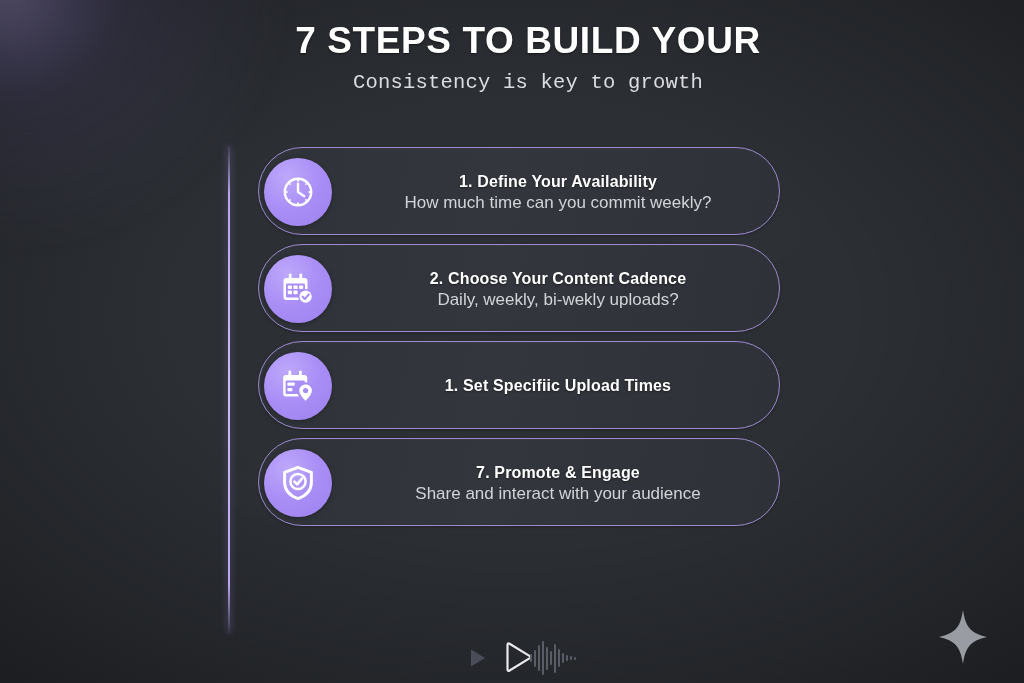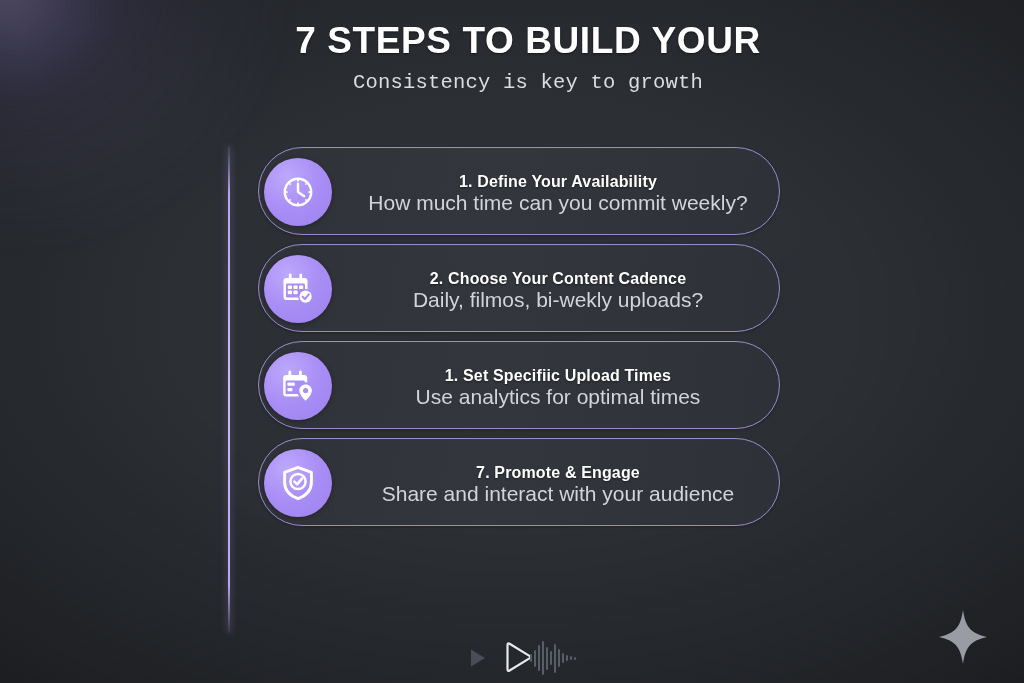--- a/index.html
+++ b/index.html
@@ -104,21 +104,21 @@
     font-size:16px;
     font-weight:bold;
     letter-spacing:0.15px;
     line-height:23px;
     white-space:nowrap;
     text-shadow:0 1px 2px rgba(0,0,0,0.45);
   }
   .step-desc {
     margin-top:0;
     color:#d2d4d9;
-    font-size:21px;
+    font-size:17px;
     font-weight:400;
     line-height:20px;
     white-space:nowrap;
   }
 
   
   #player { position:absolute; left:455px; top:638px; width:140px; height:40px; }
   #play-ghost { position:absolute; left:12px; top:9px; }
   #play-main  { position:absolute; left:47px; top:2px; }
   #waveform   { position:absolute; left:75px; top:0px; height:40px; display:flex; align-items:center; gap:2px; }
@@ -181,42 +181,41 @@
           <rect x="16.4" y="22.6" width="4.2" height="3.6" rx="0.7" fill="#ffffff"></rect>
           <rect x="11.8" y="5.6" width="2.8" height="6.4" rx="1.4" fill="#ffffff"></rect>
           <rect x="22.4" y="5.6" width="2.8" height="6.4" rx="1.4" fill="#ffffff"></rect>
           <circle cx="28.6" cy="28.6" r="7.6" fill="#a98ef6"></circle>
           <circle cx="28.6" cy="28.6" r="6.1" fill="#ffffff"></circle>
           <path d="M25.6 28.7 L27.9 31.0 L31.8 26.3" fill="none" stroke="#a98ef6" stroke-width="2.1" stroke-linecap="round" stroke-linejoin="round"></path>
         </svg>
       </div>
       <div class="step-text">
         <div class="step-title">2. Choose Your Content Cadence</div>
-        <div class="step-desc">Daily, filmos, bi-wekly uploads?</div>
+        <div class="step-desc">Daily, weekly, bi-wekly uploads?</div>
       </div>
     </div>
 
 
     <div class="step-card">
       <div class="icon-badge">
         <svg width="42" height="42" viewBox="0 0 42 42">
           <rect x="6.2" y="10" width="24" height="21.5" rx="3" fill="#ffffff"></rect>
           <rect x="8.6" y="15.5" width="19.2" height="13.6" rx="1.2" fill="#a98ef6"></rect>
           <rect x="10.4" y="17.6" width="7.4" height="3.2" rx="0.7" fill="#ffffff"></rect>
           <rect x="10.4" y="23.0" width="5.0" height="3.2" rx="0.7" fill="#ffffff"></rect>
           <rect x="11.4" y="5.6" width="2.8" height="6.4" rx="1.4" fill="#ffffff"></rect>
           <rect x="22.0" y="5.6" width="2.8" height="6.4" rx="1.4" fill="#ffffff"></rect>
           <path d="M28.6 18.4 c-4.1 0-7.4 3.2-7.4 7.1 0 5.3 7.4 11.9 7.4 11.9 s7.4-6.6 7.4-11.9 c0-3.9-3.3-7.1-7.4-7.1 z" fill="#a98ef6" stroke="#a98ef6" stroke-width="2.4" stroke-linejoin="round"></path>
           <path d="M28.6 19.6 c-3.5 0-6.3 2.7-6.3 6.0 0 4.5 6.3 10.2 6.3 10.2 s6.3-5.7 6.3-10.2 c0-3.3-2.8-6.0-6.3-6.0 z" fill="#ffffff"></path>
           <circle cx="28.6" cy="25.5" r="2.6" fill="#a98ef6"></circle>
         </svg>
       </div>
       <div class="step-text">
         <div class="step-title">1. Set Specifiic Upload Times</div>
-        <div class="step-desc">Use analytics for optimal times</div>
       </div>
     </div>
 
     <div class="step-card">
       <div class="icon-badge">
         <svg width="42" height="42" viewBox="0 0 42 42">
           <path d="M21 5.4 L34.4 10.4 L34.4 20.2 c0 8.0-5.7 13.6-13.4 16.4 c-7.7-2.8-13.4-8.4-13.4-16.4 L7.6 10.4 Z" fill="none" stroke="#ffffff" stroke-width="2.9" stroke-linejoin="round"></path>
           <circle cx="21" cy="19.5" r="7.6" fill="none" stroke="#ffffff" stroke-width="2.5"></circle>
           <path d="M17.4 19.6 L20.1 22.4 L25.0 16.6" fill="none" stroke="#ffffff" stroke-width="2.7" stroke-linecap="round" stroke-linejoin="round"></path>
         </svg>

